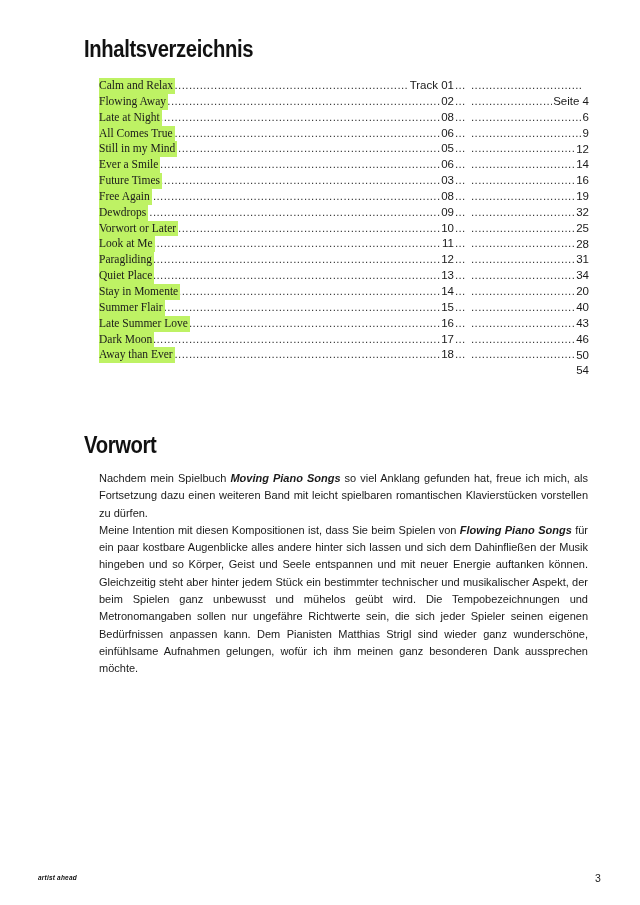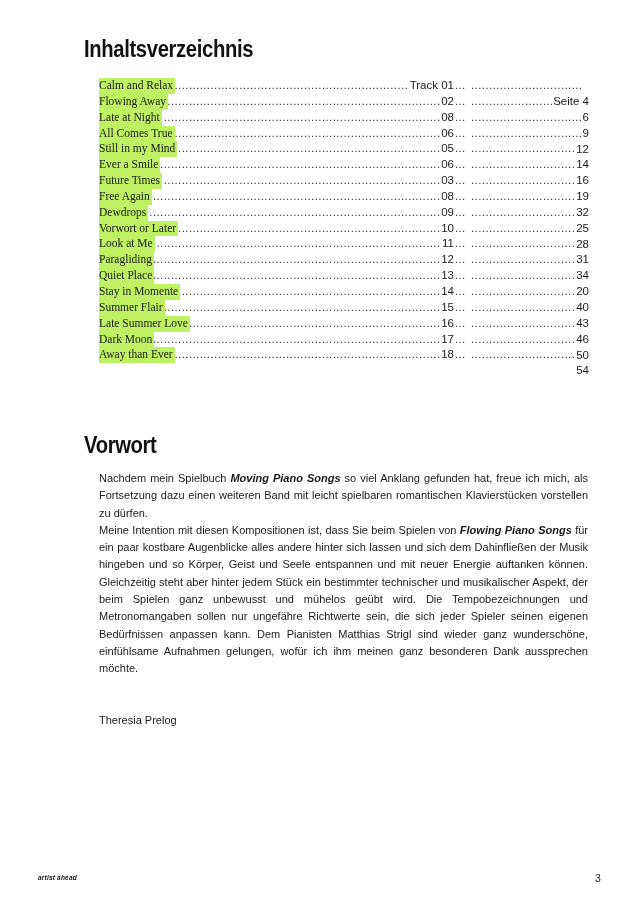--- a/index.html
+++ b/index.html
@@ -275,19 +275,18 @@
       </div>
     </div>
 
   <h1 class="h1" id="preface-title">Vorwort</h1>
 
   <div class="preface">
     <p><span>Nachdem mein Spielbuch </span><em>Moving Piano Songs</em><span> so viel Anklang gefunden hat, freue ich mich, als Fortsetzung dazu einen weiteren Band mit leicht spielbaren romantischen Klavierstücken vorstellen zu dürfen.</span></p>
     <p><span>Meine Intention mit diesen Kompositionen ist, dass Sie beim Spielen von </span><em>Flowing Piano Songs</em><span> für ein paar kostbare Augenblicke alles andere hinter sich lassen und sich dem Dahinfließen der Musik hingeben und so Körper, Geist und Seele entspannen und mit neuer Energie auftanken können. Gleichzeitig steht aber hinter jedem Stück ein bestimmter technischer und musikalischer Aspekt, der beim Spielen ganz unbewusst und mühelos geübt wird. Die Tempobezeichnungen und Metronomangaben sollen nur ungefähre Richtwerte sein, die sich jeder Spieler seinen eigenen Bedürfnissen anpassen kann. Dem Pianisten Matthias Strigl sind wieder ganz wunderschöne, einfühlsame Aufnahmen gelungen, wofür ich ihm meinen ganz besonderen Dank aussprechen möchte.</span></p>
     <div class="gap"></div>
     <div class="gap"></div>
-    <p>Theresia Prelog</p>
   </div>
 
   <div class="footer-logo">artist ahead</div>
   <div class="page-number">3</div>
 
 </div>
 
 </body></html>

